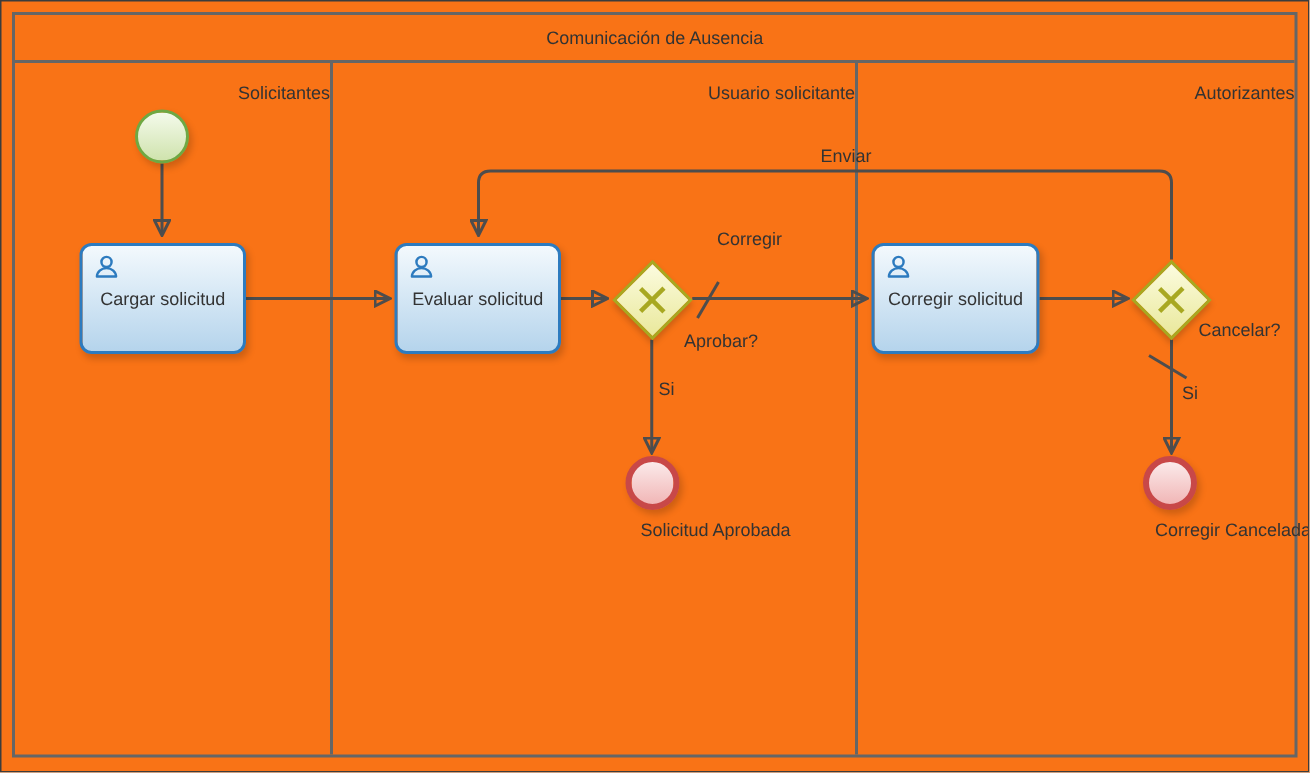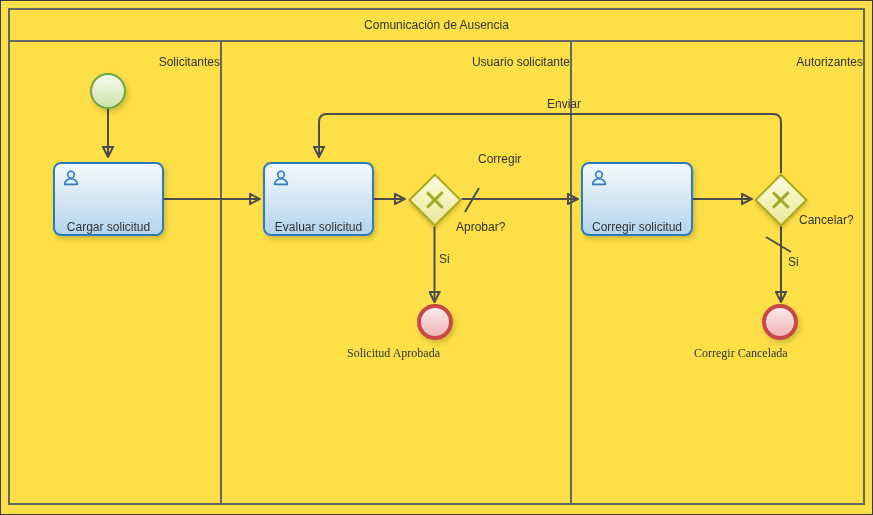--- a/index.html
+++ b/index.html
@@ -1,20 +1,20 @@
 <!DOCTYPE html>
 <html><head>
 <meta charset="utf-8">
 <style>
   html,body{margin:0;padding:0;background:#ffffff;}
   .canvas{
     position:relative;
     width:873px;height:515px;
     box-sizing:border-box;
-    background:#fde047;
+    background:#f97316;
     border:1px solid #3c3c3c;
     font-family:"Liberation Sans","DejaVu Sans",sans-serif;
     color:#333333;
     overflow:hidden;
   }
   
   .pool{
     position:absolute;left:7px;top:7px;width:857px;height:497px;
     box-sizing:border-box;border:2px solid #666666;background:transparent;
   }
@@ -35,21 +35,21 @@
   }
   
   svg.edges{position:absolute;left:0;top:0;width:873px;height:515px;z-index:5;overflow:visible;}
   svg.edges path{fill:none;stroke:#4d4d4d;stroke-width:2;}
   
   .node{position:absolute;z-index:10;box-sizing:border-box;}
   .task{
     width:111px;height:74px;border:2px solid #2d7bbf;border-radius:8px;
     background:linear-gradient(#f3f9fd,#b5d4ec);
     box-shadow:2px 3px 5px rgba(0,0,0,0.18);
-    display:flex;align-items:flex-end;justify-content:center;
+    display:flex;align-items:center;justify-content:center;
     font-size:12px;color:#333333;text-align:center;
   }
   .task .user-icon{position:absolute;left:7px;top:5px;width:18px;height:18px;}
   .event-start{
     width:36px;height:36px;border-radius:50%;
     border:2px solid #6fa843;
     background:linear-gradient(#f4faeb,#cfe3ad);
     box-shadow:2px 3px 5px rgba(0,0,0,0.18);
   }
   .event-end{
@@ -62,21 +62,21 @@
     width:38px;height:38px;
     border:2px solid #a8a821;
     background:linear-gradient(135deg,#fcfcdf,#e9e89b);
     transform:rotate(45deg);
     box-shadow:2px 2px 4px rgba(0,0,0,0.18);
   }
   .gw-bar{position:absolute;left:50%;top:50%;width:22px;height:2.6px;background:#a8a821;transform:translate(-50%,-50%);}
   .gw-bar.v{transform:translate(-50%,-50%) rotate(90deg);}
   
   .lbl{position:absolute;z-index:12;font-size:12px;color:#333333;white-space:nowrap;}
-  .lbl-center{text-align:left;width:180px;font-family:Liberation Serif, serif;}
+  .lbl-center{text-align:right;width:180px;}
 </style>
 </head>
 <body>
 
 <div class="canvas">
 
   <div class="pool">
     <div class="pool-title">Comunicación de Ausencia</div>
     <div class="lanes">
       <div class="lane lane-1">

